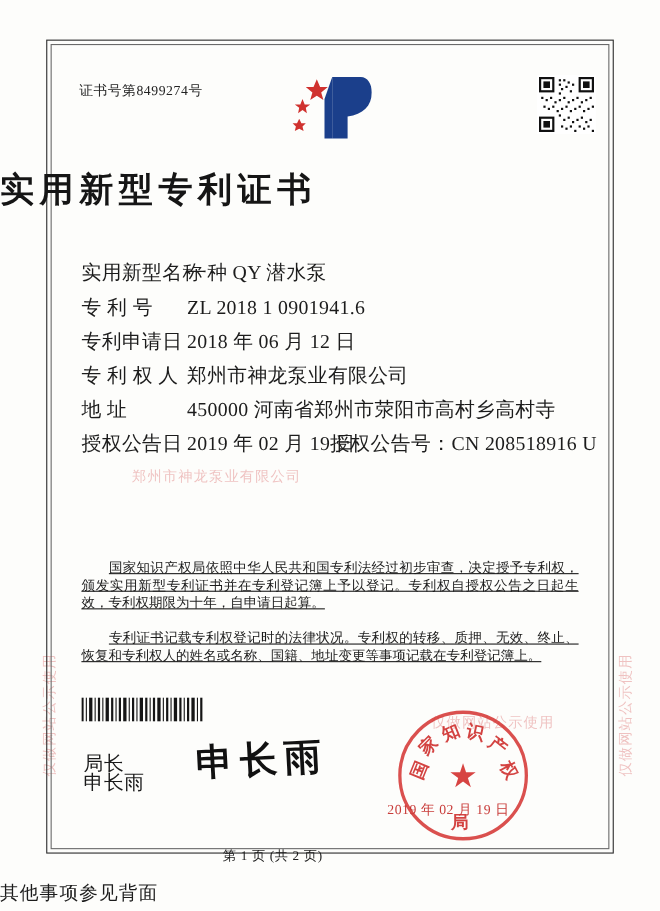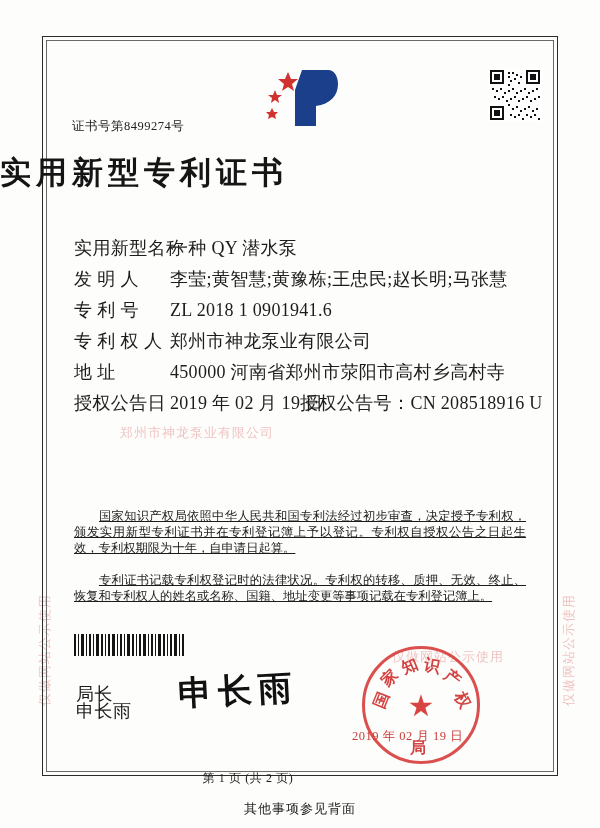--- a/index.html
+++ b/index.html
@@ -41,21 +41,20 @@
 
   
   .cert-no {
     position: absolute;
     left: 72px;
     top: 74px;
     font-size: 12.5px;
     letter-spacing: 0.5px;
     color: #222;
     font-family: "Liberation Serif", serif;
-    margin-top: 44px;
   }
 
   .logo {
     position: absolute;
     left: 262px;
     top: 66px;
     width: 76px;
     height: 64px;
   }
 
@@ -210,22 +209,21 @@
     text-align: center;
     font-size: 12px;
     color: #1c1c1c;
     letter-spacing: 0.6px;
   }
   .footnote {
     position: absolute;
     left: 0;
     top: 800px;
     width: 600px;
-    text-align: center;
-    font-size: 13px;
+    font-size: 17px;
     color: #1c1c1c;
     letter-spacing: 1px;
   }
 
   
   .wm {
     position: absolute;
     color: rgba(208,60,58,0.30);
     font-size: 13px;
     letter-spacing: 1px;
@@ -338,24 +336,24 @@
     </svg>
   </div>
 
   <div class="title">实用新型专利证书</div>
 
   <div class="fields">
     <div class="frow">
       <span class="flabel">实用新型名称</span><span class="fvalue">一种 QY 潜水泵</span>
     </div>
     <div class="frow">
-      <span class="flabel">发 明 人</span><span class="fvalue">李莹;黄智慧;黄豫栋;王忠民;赵长明;马张慧</span>
+      <span class="flabel">专 利 号</span><span class="fvalue">ZL 2018 1 0901941.6</span>
     </div>
     <div class="frow">
-      <span class="flabel">专 利 号</span><span class="fvalue">ZL 2018 1 0901941.6</span>
+      <span class="flabel">专利申请日</span><span class="fvalue">2018 年 06 月 12 日</span>
     </div>
     <div class="frow">
       <span class="flabel">专 利 权 人</span><span class="fvalue">郑州市神龙泵业有限公司</span>
     </div>
     <div class="frow">
       <span class="flabel">地 址</span><span class="fvalue">450000 河南省郑州市荥阳市高村乡高村寺</span>
     </div>
     <div class="frow wide" style="height:30px;">
       <span class="flabel">授权公告日</span><span class="fvalue">2019 年 02 月 19 日</span>
       <span class="inline2">

